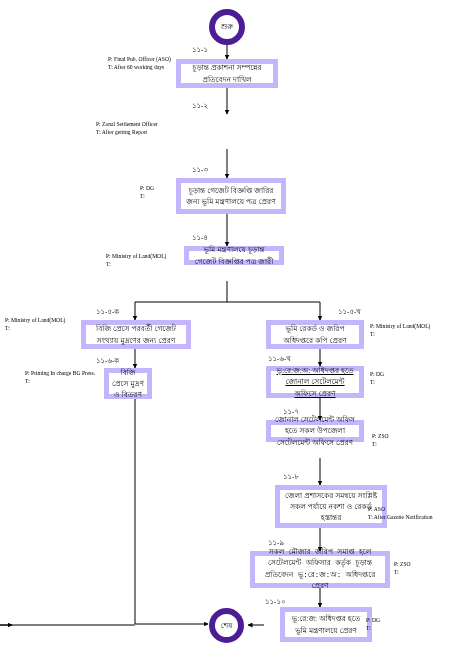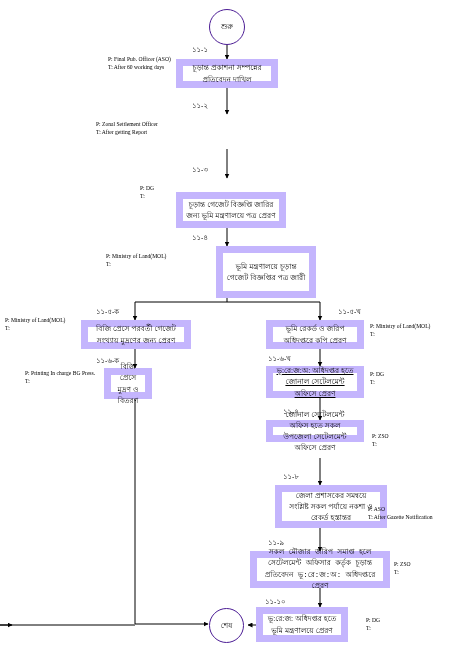--- a/index.html
+++ b/index.html
@@ -7,33 +7,33 @@
     width:457px;height:647px;position:relative;overflow:hidden;
     font-family:"Liberation Serif", serif;
     color:#000;
   }
   #canvas{position:absolute;left:0;top:0;width:457px;height:647px;}
   svg.lines{position:absolute;left:0;top:0;width:457px;height:647px;pointer-events:none;}
 
   .node{
     position:absolute;
     box-sizing:border-box;
-    border:7px solid #c4b5fd;
+    border:5px solid #c4b5fd;
     background:#fff;
     display:flex;align-items:center;justify-content:center;
     text-align:center;
     font-family:"Liberation Sans", sans-serif;
     font-size:7.4px;
     line-height:1.5;
     padding:2px 3px;
   }
   .terminator{
     position:absolute;
     box-sizing:border-box;
-    border:1px solid #4c1d95;
+    border:6px solid #4c1d95;
     border-radius:50%;
     background:#fff;
     display:flex;align-items:center;justify-content:center;
     font-family:"Liberation Sans", sans-serif;
     font-size:7.4px;
     text-align:center;
   }
   .step-label{
     position:absolute;
     font-family:"Liberation Sans", sans-serif;
@@ -114,30 +114,30 @@
     <div>T: After 60 working days</div>
   </div>
 
   <div class="step-label" style="left:192px;top:100px;">১১-২</div>
   <div class="side-note" style="left:96px;top:120px;width:80px;">
     <div>P: Zonal Settlement Officer</div>
     <div>T: After getting Report</div>
   </div>
 
   <div class="step-label" style="left:192px;top:164px;">১১-৩</div>
-  <div class="node" style="left:176px;top:192px;width:110px;height:36px;">
+  <div class="node" style="left:176px;top:178px;width:110px;height:36px;">
     <span>চূড়ান্ত গেজেট বিজ্ঞপ্তি জারির জন্য ভূমি মন্ত্রণালয়ে পত্র প্রেরণ</span>
   </div>
   <div class="side-note" style="left:140px;top:184px;width:36px;">
     <div>P: DG</div>
     <div>T:</div>
   </div>
 
   <div class="step-label" style="left:192px;top:232px;">১১-৪</div>
-  <div class="node" style="left:184px;top:246px;width:100px;height:52px;margin-left:32px;">
+  <div class="node" style="left:184px;top:246px;width:100px;height:19px;">
     <span>ভূমি মন্ত্রণালয়ে চূড়ান্ত গেজেট বিজ্ঞপ্তির পত্র জারী</span>
   </div>
   <div class="side-note" style="left:106px;top:252px;width:78px;">
     <div>P: Ministry of Land(MOL)</div>
     <div>T:</div>
   </div>
 
   <div class="step-label" style="left:96px;top:306px;">১১-৫-ক</div>
   <div class="node" style="left:81px;top:320px;width:110px;height:29px;">
     <span>বিজি প্রেসে পরবর্তী গেজেট সংখ্যায় মুদ্রণের জন্য প্রেরণ</span>
@@ -195,21 +195,21 @@
   <div class="step-label" style="left:268px;top:537px;">১১-৯</div>
   <div class="node" style="left:250px;top:551px;width:140px;height:37px;font-family:Liberation Mono, monospace;">
     <span>সকল মৌজার জরিপ সমাপ্ত হলে সেটেলমেন্ট অফিসার কর্তৃক চূড়ান্ত প্রতিবেদন ভূ:রে:জ:অ: অধিদপ্তরে প্রেরণ</span>
   </div>
   <div class="side-note right" style="left:394px;top:560px;width:56px;">
     <div>P: ZSO</div>
     <div>T:</div>
   </div>
 
   <div class="step-label" style="left:265px;top:596px;">১১-১০</div>
-  <div class="node" style="left:256px;top:607px;width:92px;height:35px;justify-content:center;">
+  <div class="node" style="left:280px;top:607px;width:92px;height:35px;justify-content:center;">
     <span>ভূ:রে:জ: অধিদপ্তর হতে ভূমি মন্ত্রণালয়ে প্রেরণ</span>
   </div>
   <div class="side-note right" style="left:366px;top:616px;width:56px;">
     <div>P: DG</div>
     <div>T:</div>
   </div>
 
   <div class="terminator" style="left:209px;top:608px;width:35px;height:35px;">
     <span>শেষ</span>
   </div>

